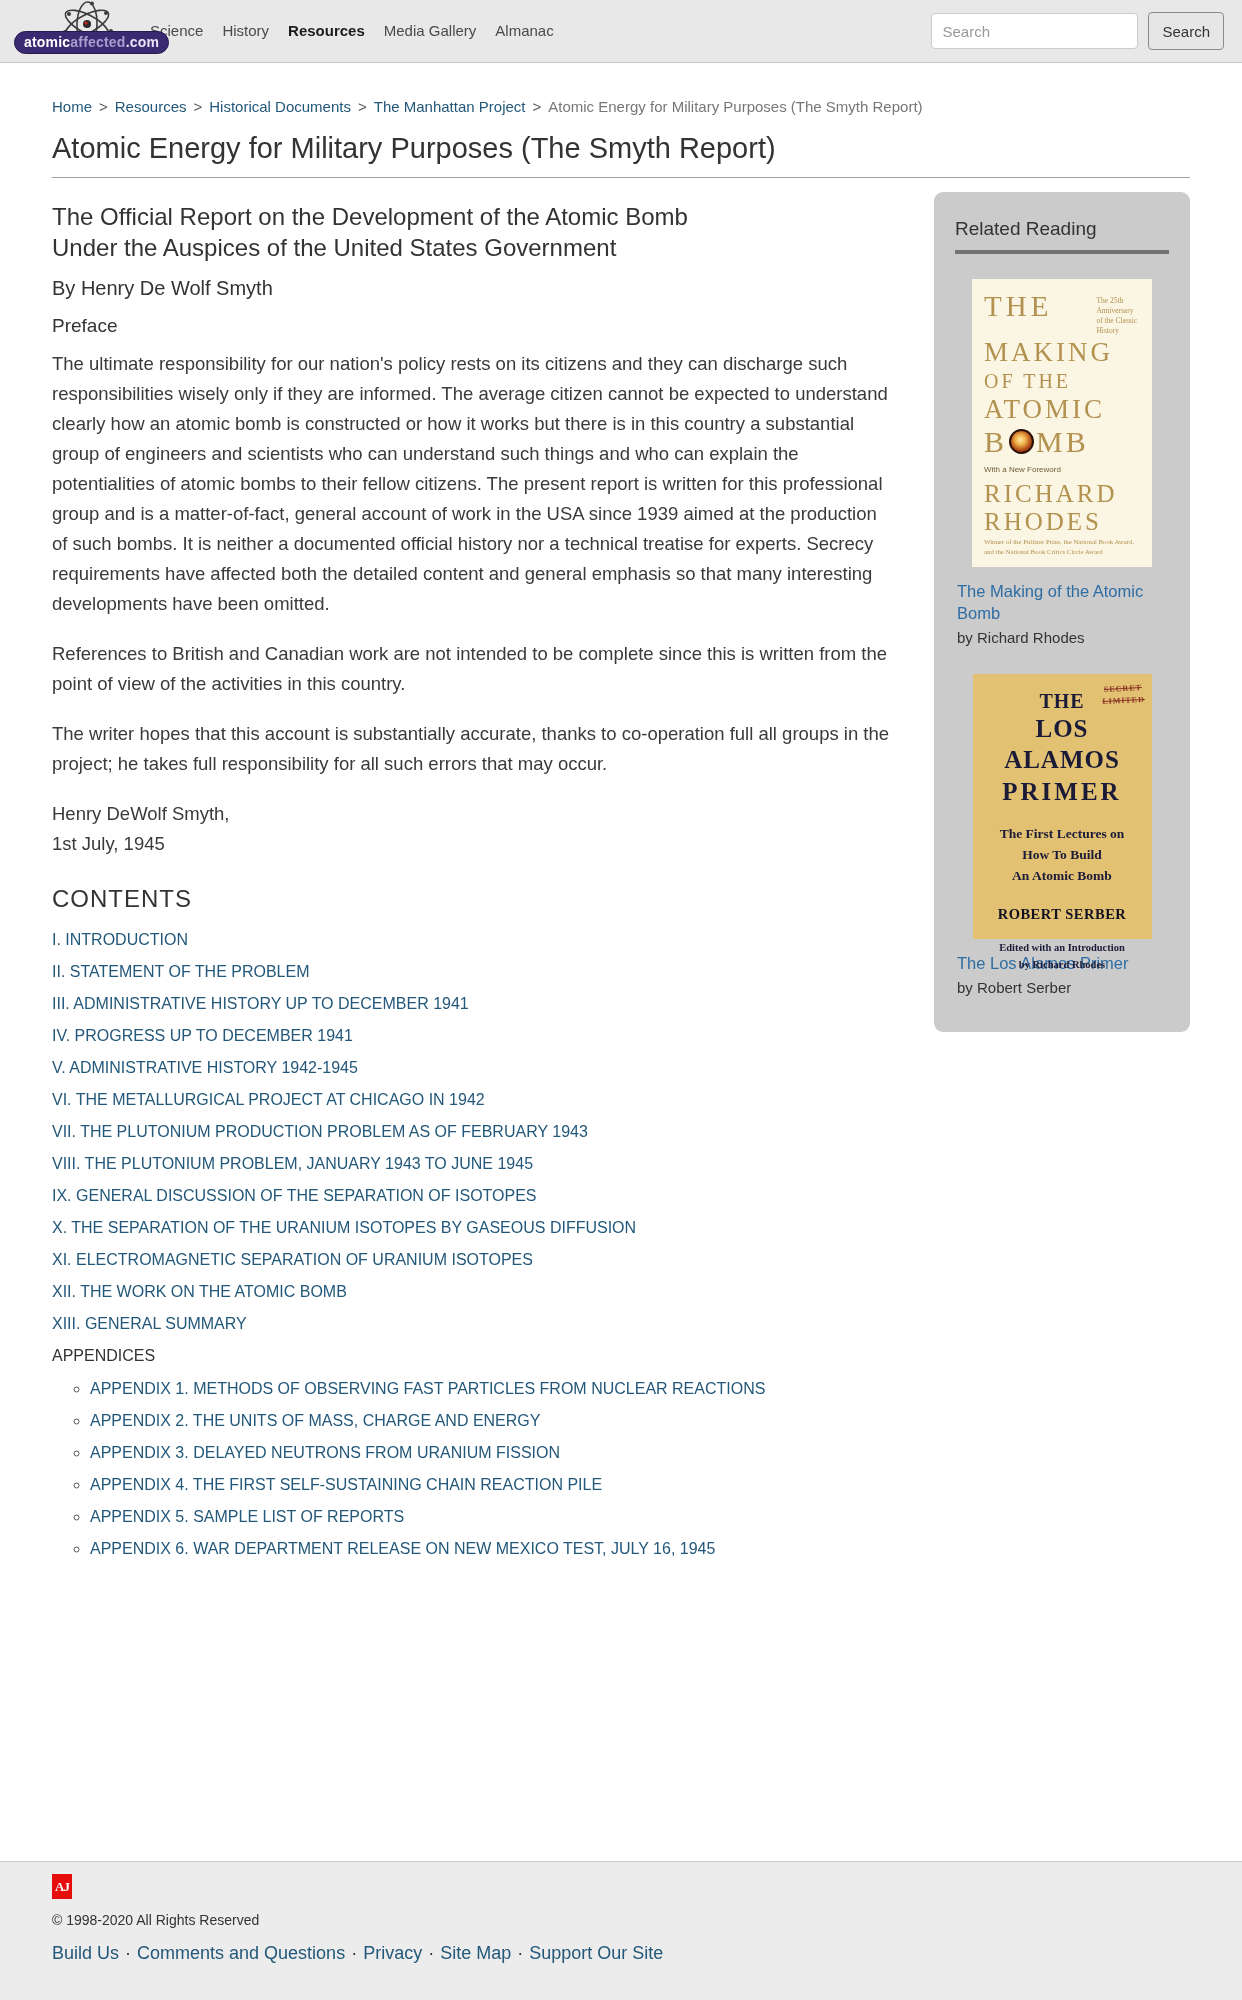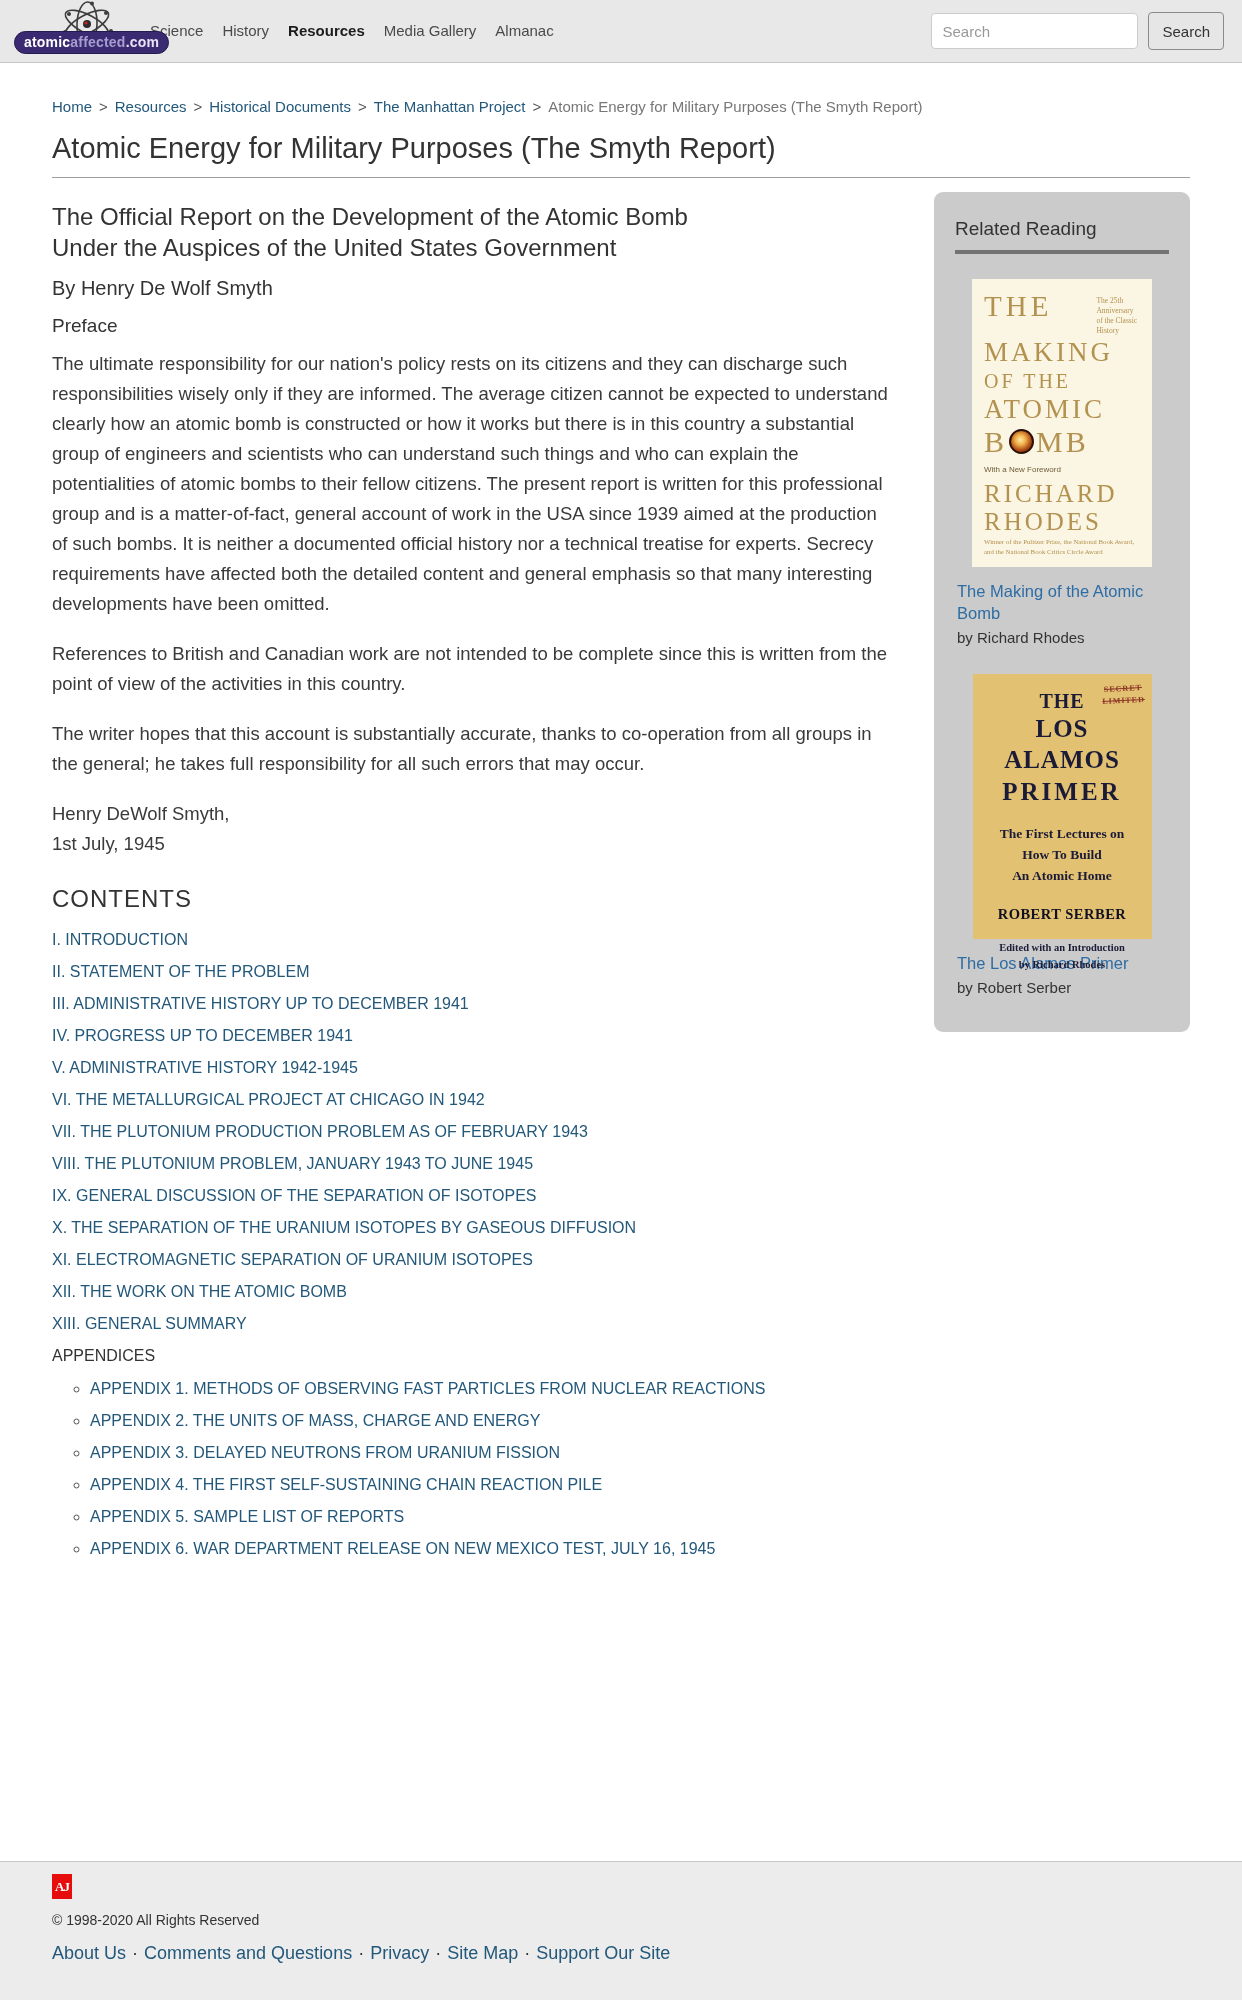--- a/index.html
+++ b/index.html
@@ -261,21 +261,21 @@
       <div class="main-col">
         <h2 class="subtitle">
           <span>The Official Report on the Development of the Atomic Bomb</span>
           <span>Under the Auspices of the United States Government</span>
         </h2>
         <h3 class="byline">By Henry De Wolf Smyth</h3>
         <div class="section-label">Preface</div>
 
         <p class="body-par">The ultimate responsibility for our nation's policy rests on its citizens and they can discharge such responsibilities wisely only if they are informed. The average citizen cannot be expected to understand clearly how an atomic bomb is constructed or how it works but there is in this country a substantial group of engineers and scientists who can understand such things and who can explain the potentialities of atomic bombs to their fellow citizens. The present report is written for this professional group and is a matter-of-fact, general account of work in the USA since 1939 aimed at the production of such bombs. It is neither a documented official history nor a technical treatise for experts. Secrecy requirements have affected both the detailed content and general emphasis so that many interesting developments have been omitted.</p>
         <p class="body-par">References to British and Canadian work are not intended to be complete since this is written from the point of view of the activities in this country.</p>
-        <p class="body-par">The writer hopes that this account is substantially accurate, thanks to co-operation from all groups in the general; he takes full responsibility for all such errors that may occur.</p>
+        <p class="body-par">The writer hopes that this account is substantially accurate, thanks to co-operation full all groups in the project; he takes full responsibility for all such errors that may occur.</p>
 
         <div class="signature">
           <span>Henry DeWolf Smyth,</span>
           <span>1st July, 1945</span>
         </div>
 
         <h4 class="contents-heading">CONTENTS</h4>
 
         <div class="toc">
           <a href="#">I. INTRODUCTION</a>
@@ -349,21 +349,21 @@
             <div class="la-stamp">
               <span>SECRET</span>
               <span>LIMITED</span>
             </div>
             <div class="la-the">THE</div>
             <div class="la-los">LOS ALAMOS</div>
             <div class="la-primer">PRIMER</div>
             <div class="la-tagline">
               <span>The First Lectures on</span>
               <span>How To Build</span>
-              <span>An Atomic Home</span>
+              <span>An Atomic Bomb</span>
             </div>
             <div class="la-author">ROBERT SERBER</div>
             <div class="la-edited">
               <span>Edited with an Introduction</span>
               <span>by Richard Rhodes</span>
             </div>
           </div>
           <div class="book-caption">
             <a href="#">The Los Alamos Primer</a>
             <div class="book-author">by Robert Serber</div>
@@ -373,16 +373,16 @@
       </aside>
     </div>
   </div>
 </div>
 
 <footer class="site-footer">
   <div class="footer-inner">
     <div class="aj-logo">AJ</div>
     <div class="copyright">© 1998-2020 All Rights Reserved</div>
     <div class="footer-links">
-      <a href="#">About Us</a><span class="dot">·</span><a href="#">Comments and Questions</a><span class="dot">·</span><a href="#">Privacy</a><span class="dot">·</span><a href="#">Site Map</a><span class="dot">·</span><a href="#">Support Our Site</a>
+      <a href="#">Build Us</a><span class="dot">·</span><a href="#">Comments and Questions</a><span class="dot">·</span><a href="#">Privacy</a><span class="dot">·</span><a href="#">Site Map</a><span class="dot">·</span><a href="#">Support Our Site</a>
     </div>
   </div>
 </footer>
 
 </body></html>

